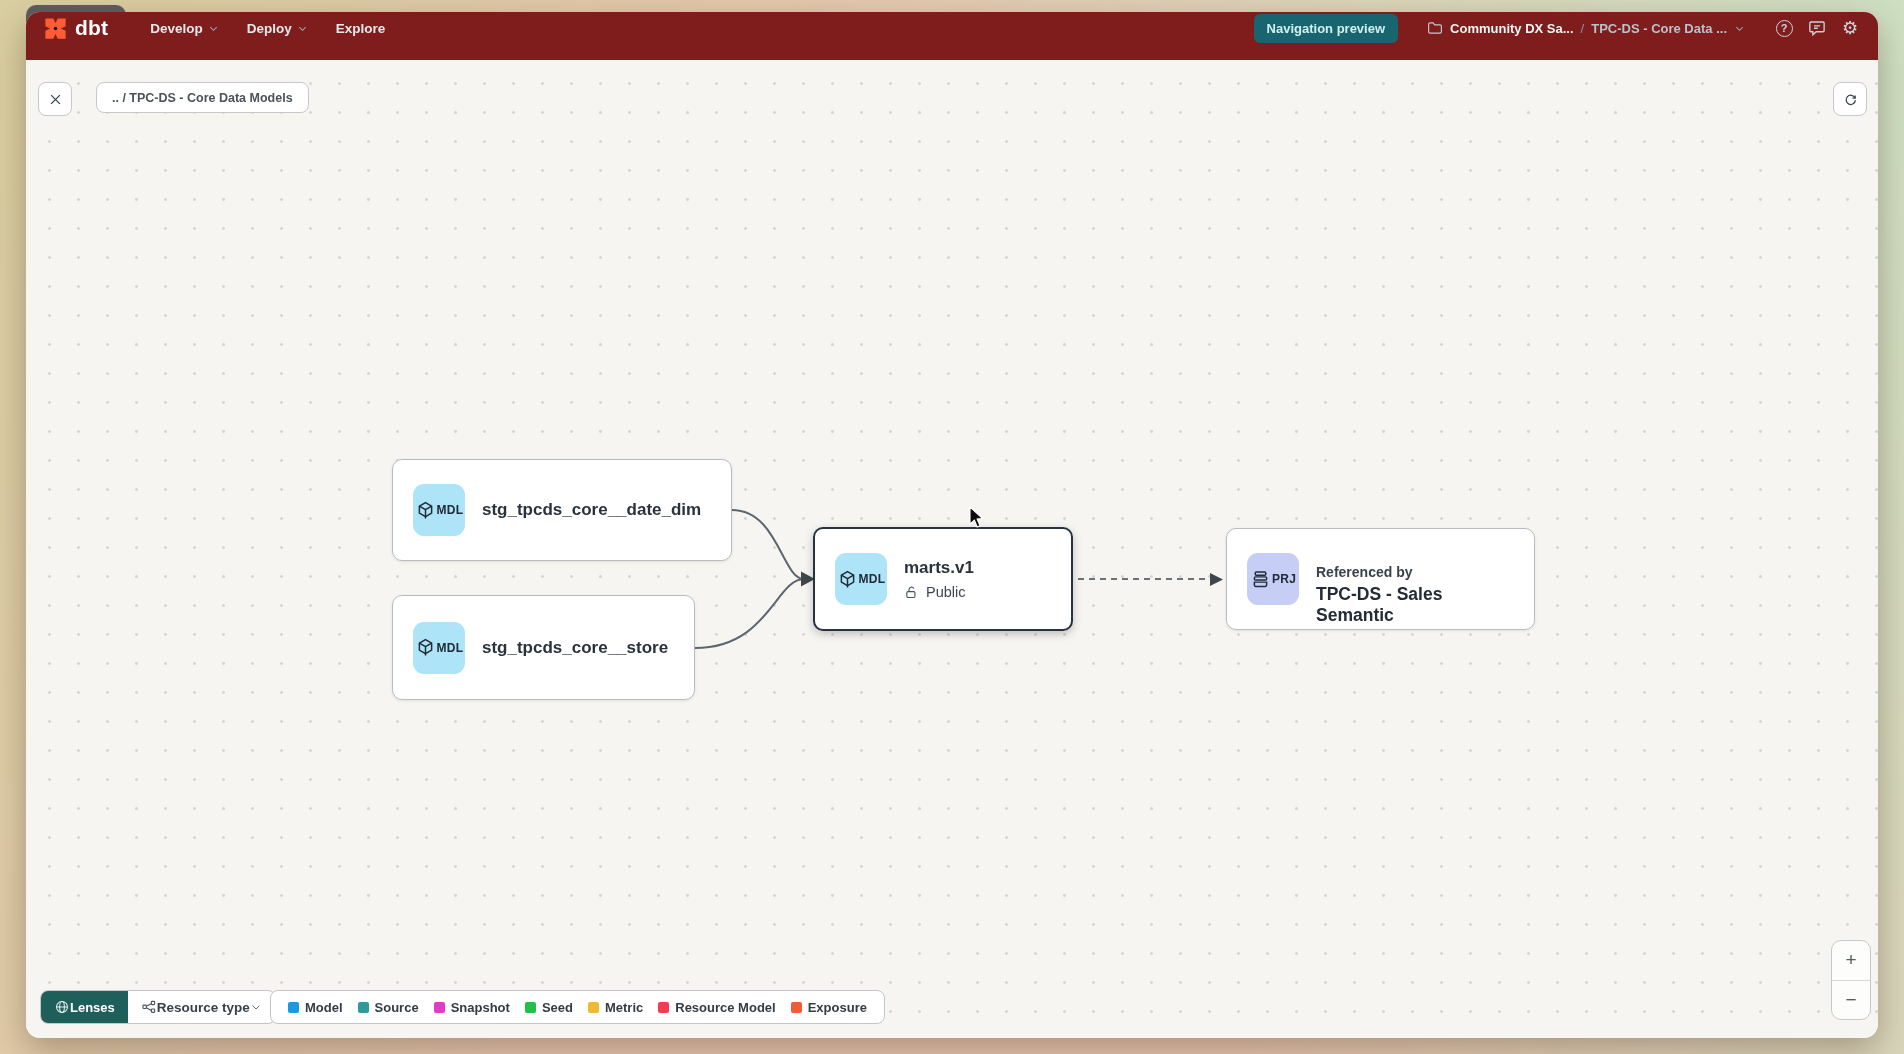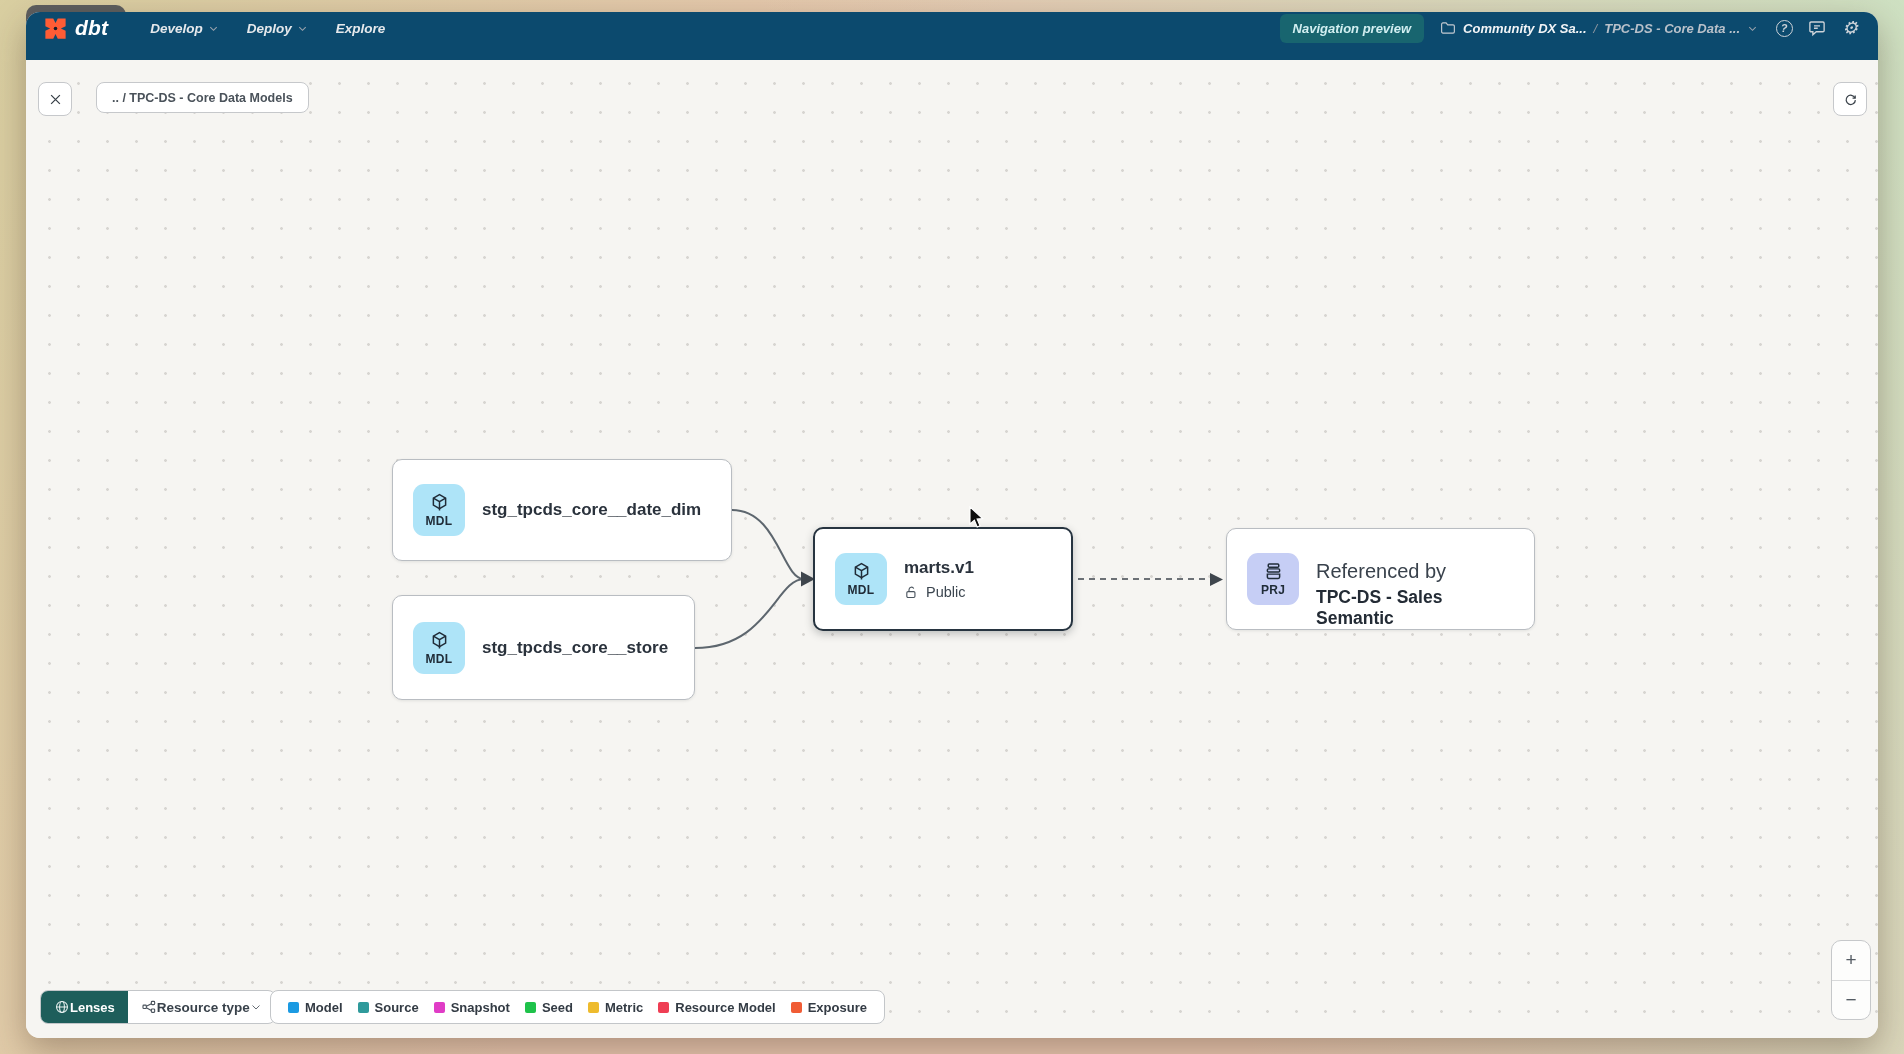--- a/index.html
+++ b/index.html
@@ -18,29 +18,29 @@
     background:rgba(82,85,89,0.92); border-radius:10px; z-index:40;
     display:flex; align-items:flex-start; padding:6px 0 0 10px; }
   .screen-pill svg { width:20px; height:16px; stroke:#2e3134; fill:none; stroke-width:2; }
 
   
   .window { position:absolute; left:26px; top:12px; width:1852px; height:1026px;
     border-radius:14px; overflow:hidden; background:#f6f5f2; z-index:50;
     box-shadow:0 12px 34px rgba(60,40,25,0.35); }
 
   
-  .navbar { height:48px; background:#0c4a6e; display:flex; align-items:center;
-    padding:0 18px 16px 16px; color:#e8eaed;font-style:italic; }
+  .navbar { height:48px; background:#7f1d1d; display:flex; align-items:center;
+    padding:0 18px 16px 16px; color:#e8eaed; }
   .logo { display:flex; align-items:center; gap:6px; margin-right:28px; }
   .logo svg { width:27px; height:27px; }
   .logo-text { font-size:21px; font-weight:700; color:#fff; letter-spacing:0.2px; }
   .menu-item { display:flex; align-items:center; gap:5px; font-size:13.5px; font-weight:700;
     color:#e6e9ec; padding:0 14px; cursor:pointer; height:48px; }
   .menu-item svg { width:11px; height:11px; stroke:#9aa3ad; stroke-width:2.4; fill:none; }
-  .nav-right { margin-left:auto; display:flex; align-items:center; gap:16px; }
+  .nav-right { margin-left:auto; display:flex; align-items:center; gap:29px; }
   .preview-badge { background:#18656f; color:#d2eff1; font-size:13px; font-weight:700;
     padding:7px 13px; border-radius:6px; cursor:pointer; }
   .ctx { display:flex; align-items:center; gap:7px; font-size:13px; cursor:pointer; }
   .ctx .folder { width:16px; height:14px; stroke:#c4cad1; fill:none; stroke-width:1.8; }
   .ctx-account { color:#f2f4f6; font-weight:700; }
   .ctx-sep { color:#8d96a1; }
   .ctx-project { color:#b9c1ca; font-weight:600; }
   .ctx .chev { width:11px; height:11px; stroke:#9aa3ad; stroke-width:2.2; fill:none; }
   .nav-icons { display:flex; align-items:center; gap:13px; }
   .nav-icon { width:20px; height:20px; display:flex; align-items:center; justify-content:center;
@@ -73,30 +73,30 @@
   .searchbar input { flex:1; border:none; outline:none; font-family:"Liberation Sans",sans-serif;
     font-size:13.5px; color:#2f363d; background:transparent; }
   .info-ic { width:17px !important; height:17px !important; stroke:#8a9199 !important; }
 
   
   .node { position:absolute; background:#fff; border:1px solid #b9bdc2; border-radius:10px;
     display:flex; align-items:center; gap:17px; padding:0 20px; cursor:pointer;
     box-shadow:0 1px 3px rgba(40,45,50,0.10); }
   .node.selected { border:2.5px solid #273440; box-shadow:0 3px 8px rgba(40,45,50,0.28); }
   .badge { width:52px; height:52px; border-radius:11px; flex:none; display:flex;
-    flex-direction:column; align-items:center; justify-content:center; gap:1px; color:#202c38; }
+    flex-direction:row; align-items:center; justify-content:center; gap:1px; color:#202c38; }
   .badge svg { width:21px; height:21px; stroke:#202c38; stroke-width:1.7; fill:none; }
   .badge-label { font-size:12px; font-weight:700; letter-spacing:0.3px; }
   .badge-mdl { background:#aee4f8; }
   .badge-prj { background:#c6cef5; }
   .node-label { font-size:17px; font-weight:600; color:#2a323c; white-space:nowrap; }
   .node-col { display:flex; flex-direction:column; gap:6px; }
   .access-row { display:flex; align-items:flex-end; gap:7px; font-size:14.5px; color:#3c4650; }
   .access-row svg { width:15px; height:15px; stroke:#4a545e; stroke-width:1.8; fill:none; }
-  .ref-title { font-size:20px; font-weight:400; color:#39424c;margin-top:31px; }
+  .ref-title { font-size:14px; font-weight:700; color:#39424c;margin-top:31px; }
   .ref-name { font-size:17.5px; font-weight:600; color:#232b35; }
 
   #edges { position:absolute; left:0; top:0; pointer-events:none; }
 
   .cursor { position:absolute; left:942px; top:446px; width:22px; height:24px; z-index:30; }
 
   
   .controls-group { position:absolute; left:14px; top:930px; height:34px; display:flex;
     align-items:stretch; background:#fff; border:1px solid #c3c6c9; border-radius:8px;
     overflow:hidden; }

